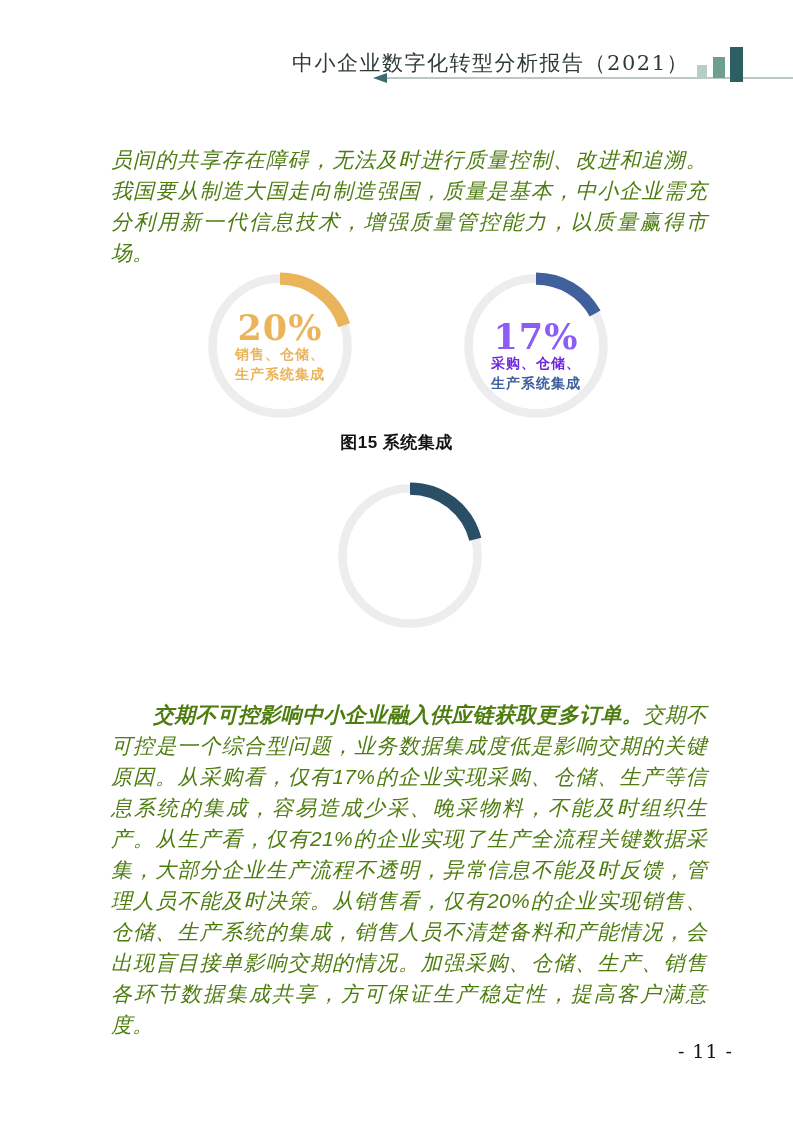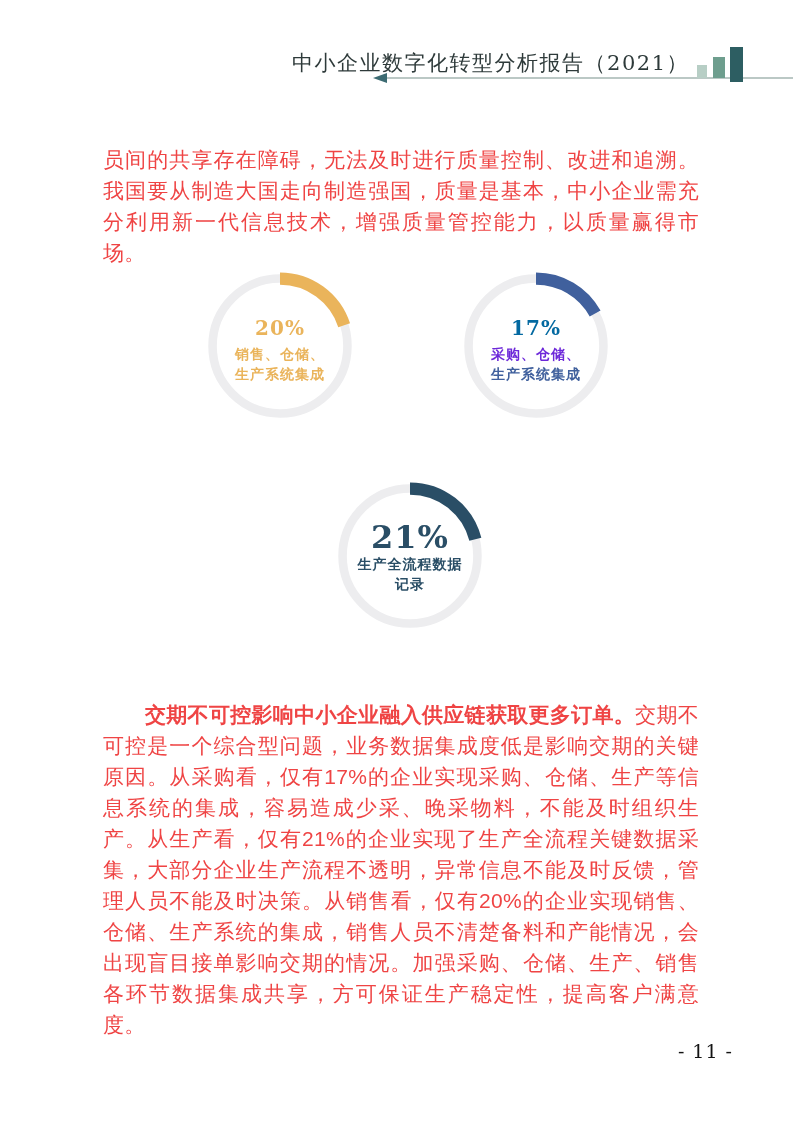--- a/index.html
+++ b/index.html
@@ -9,38 +9,38 @@
   }
   
   .doc-title{
     position:absolute;top:49px;right:104px;white-space:nowrap;
     font-family:"DejaVu Serif","Liberation Serif",serif;
     font-size:21px;color:#2e3a3a;letter-spacing:1.5px;
   }
   .header-rule{position:absolute;left:372px;top:40px;width:421px;height:46px;}
   
   .para{
-    position:absolute;left:103px;width:596px;
-    font-size:21px;line-height:31px;color:#ef4444;
-    text-align:justify;letter-spacing:0.3px;
+    position:absolute;left:111px;width:596px;
+    font-size:21px;line-height:31px;color:#4d7c0f;
+    text-align:justify;letter-spacing:0.3px;font-style:italic;
   }
   #p1{top:144px;}
   #p2{top:699px;text-indent:42px;}
   .lead{font-weight:bold;}
   
   .donut{position:absolute;width:152px;height:152px;}
   .donut svg{position:absolute;left:0;top:0;width:152px;height:152px;}
   #d0{left:204px;top:270px;}
   #d1{left:460px;top:270px;}
   #d2{left:334px;top:480px;}
   .donut-text{
     position:absolute;left:0;right:0;top:42px;text-align:center;
     font-family:"DejaVu Serif","Liberation Serif",serif;
   }
-  .pct{font-size:20px;font-weight:bold;line-height:32px;letter-spacing:1px;}
+  .pct{font-size:35px;font-weight:bold;line-height:32px;letter-spacing:1px;}
   .lbl{font-size:14px;font-weight:bold;line-height:19px;letter-spacing:1px;margin-top:1px;}
   #d2 .donut-text{top:40px;}
   #d2 .pct{font-size:32px;line-height:34px;}
   .fig-caption{
     position:absolute;left:0;width:793px;text-align:center;
     font-size:17px;font-weight:bold;color:#131313;letter-spacing:0.5px;
   }
   #cap15{top:431px;}
   #cap16{top:646px;}
   
@@ -80,36 +80,32 @@
       <div class="lbl" style="color: rgb(234, 180, 91);">销售、仓储、</div>
       <div class="lbl" style="color: rgb(234, 180, 91);">生产系统集成</div>
     </div>
   </div>
   <div class="donut" id="d1">
       <svg viewBox="0 0 160 160">
         <circle cx="80" cy="80" r="71" fill="none" stroke="#EDEDEF" stroke-width="9"></circle>
         <circle cx="80" cy="80" r="71" fill="none" stroke="#40609D" stroke-width="13" pathLength="100" stroke-dasharray="17 83" transform="rotate(-90 80 80)"></circle>
       </svg>
     <div class="donut-text">
-      <div class="pct" style="color: #0369a1;">17%</div>
+      <div class="pct" style="color: #8b5cf6; margin-top: 9px;">17%</div>
       <div class="lbl" style="color: #6d28d9;">采购、仓储、</div>
       <div class="lbl" style="color: rgb(64, 96, 157);">生产系统集成</div>
     </div>
   </div>
+  <div class="fig-caption" id="cap15">图15 系统集成</div>
 
   <div class="donut" id="d2">
       <svg viewBox="0 0 160 160">
         <circle cx="80" cy="80" r="71" fill="none" stroke="#EDEDEF" stroke-width="9"></circle>
         <circle cx="80" cy="80" r="71" fill="none" stroke="#2A4E66" stroke-width="13" pathLength="100" stroke-dasharray="21 79" transform="rotate(-90 80 80)"></circle>
       </svg>
-    <div class="donut-text">
-      <div class="pct" style="color: rgb(42, 78, 102);">21%</div>
-      <div class="lbl" style="color: rgb(42, 78, 102);">生产全流程数据</div>
-      <div class="lbl" style="color: rgb(42, 78, 102);">记录</div>
-    </div>
   </div>
 
   <div class="para" id="p2">
     <span class="lead">交期不可控影响中小企业融入供应链获取更多订单。</span><span>交期不可控是一个综合型问题，业务数据集成度低是影响交期的关键原因。从采购看，仅有17%的企业实现采购、仓储、生产等信息系统的集成，容易造成少采、晚采物料，不能及时组织生产。从生产看，仅有21%的企业实现了生产全流程关键数据采集，大部分企业生产流程不透明，异常信息不能及时反馈，管理人员不能及时决策。从销售看，仅有20%的企业实现销售、仓储、生产系统的集成，销售人员不清楚备料和产能情况，会出现盲目接单影响交期的情况。加强采购、仓储、生产、销售各环节数据集成共享，方可保证生产稳定性，提高客户满意度。</span>
   </div>
 
   <div class="page-num">- 11 -</div>
 
 </div>
 

